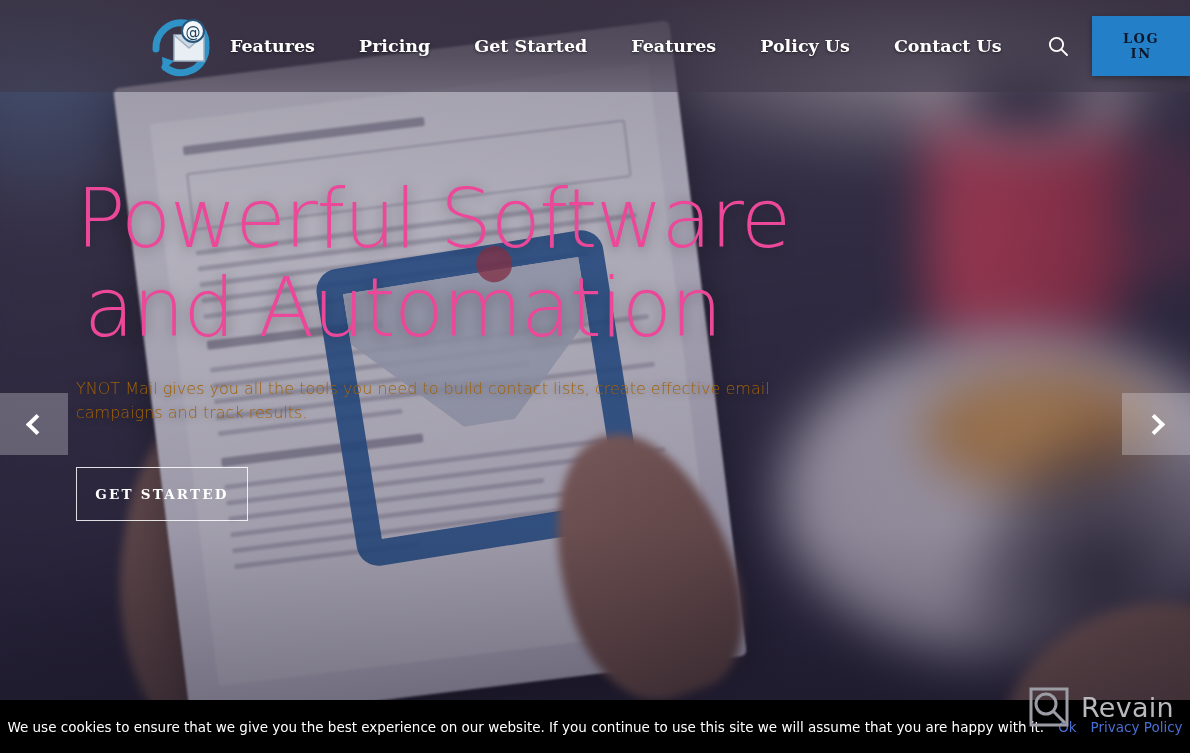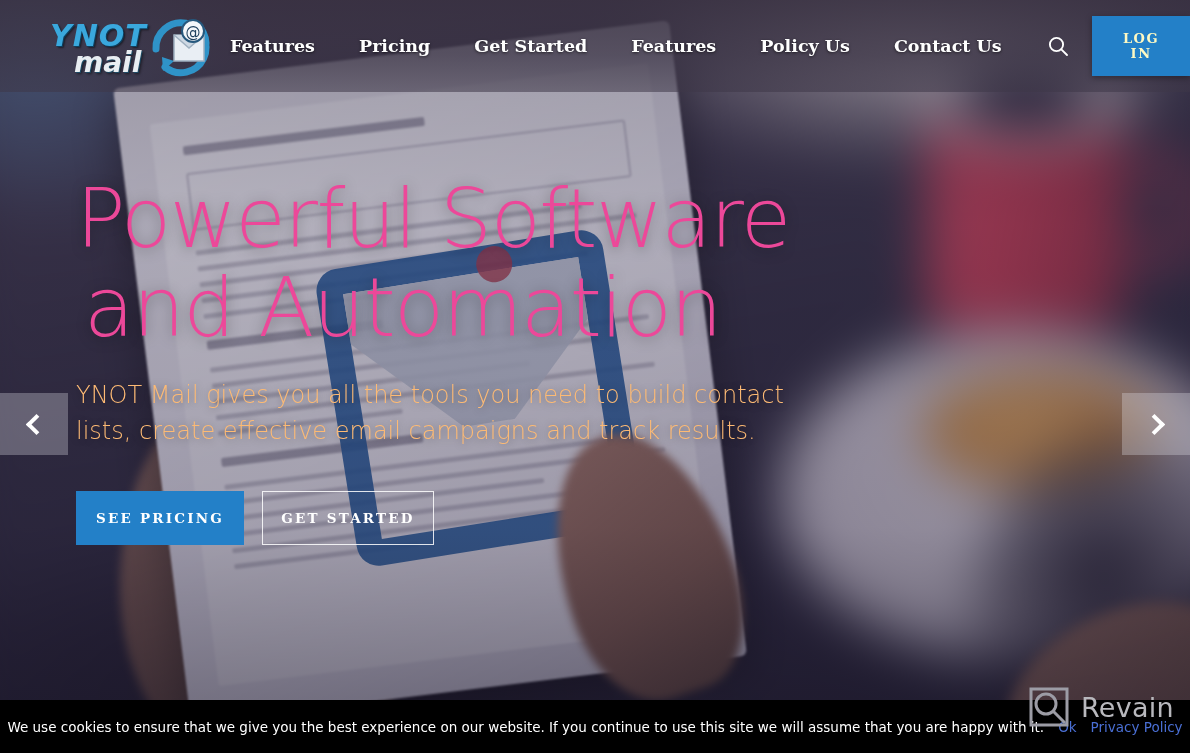--- a/index.html
+++ b/index.html
@@ -123,37 +123,37 @@
 
   .nav { display:flex; align-items:center; margin-left:40px; gap:0; }
   .nav a {
     color:#fff; text-decoration:none; font-size:17.5px; font-weight:bold;
     font-family:"DejaVu Serif", serif; padding:0 22px; white-space:nowrap;
     text-shadow:0 1px 3px rgba(0,0,0,.6);
     text-align:center;
   }
   .search-btn { margin-left:22px; width:34px; height:34px; display:flex; align-items:center; justify-content:center; cursor:pointer; }
   .login-btn {
-    margin-left:22px; background:#2380c8; color:#fef9c3; border:none;
+    margin-left:22px; background:#2380c8; color:#0f172a; border:none;
     padding:15px 26px; font-size:13px; font-weight:bold; letter-spacing:1.6px;
     font-family:"DejaVu Serif", serif; cursor:pointer;
     box-shadow:0 2px 6px rgba(0,0,0,.35);
   }
 
   
   .hero-content { position:absolute; left:76px; top:180px; width:840px; z-index:15; }
   .hero-title {
     font-family:"DejaVu Sans", sans-serif;
     font-size:82px; line-height:.96; font-weight:300; color:#ec4899;
     letter-spacing:-1.5px; text-shadow:0 2px 14px rgba(0,0,0,.35);
   }
   .hero-title .l2 { display:block; margin-top:10px;margin-left:8px; }
   .hero-sub {
     margin-top:30px; font-family:"DejaVu Sans", sans-serif;
-    font-size:24px; line-height:1.5; color:#fdba74; font-weight:300; max-width:760px;
+    font-size:16px; line-height:1.5; color:#a16207; font-weight:300; max-width:760px;
     text-shadow:0 1px 8px rgba(0,0,0,.4);
   }
   .hero-btns { margin-top:42px; display:flex; gap:18px; }
   .btn {
     font-family:"DejaVu Serif", serif; font-size:13.5px; font-weight:bold;
     letter-spacing:2.2px; cursor:pointer; display:flex; align-items:center; justify-content:center;
   }
   .btn-primary { background:#2380c8; color:#fff; border:none; width:168px; height:54px; }
   .btn-ghost { background:transparent; color:#fff; border:1px solid rgba(255,255,255,.85); width:172px; height:54px; }
 
@@ -235,24 +235,20 @@
       <div class="env-dot"></div>
     </div>
 
     <div class="finger"></div>
     <div class="thumb"></div>
     <div class="photo-tint"></div>
   </div>
 
   <div class="header">
     <div class="logo">
-      <div class="logo-text">
-        <div class="logo-ynot">YNOT</div>
-        <div class="logo-mail">mail</div>
-      </div>
       <svg class="logo-mark" viewBox="0 0 70 70">
         <path d="M10 38a25 25 0 1 1 9 18" fill="none" stroke="#2f93c8" stroke-width="7" stroke-linecap="round"></path>
         <path d="M60 32a25 25 0 0 0-9-18" fill="none" stroke="#2f93c8" stroke-width="7" stroke-linecap="round"></path>
         <polygon points="17,60 28,50 16,46" fill="#2f93c8"></polygon>
         <polygon points="53,10 42,20 54,24" fill="#2f93c8"></polygon>
         <path d="M28 24h30v26H28z" fill="#e9eef4" stroke="#9fb0c0" stroke-width="1.5"></path>
         <path d="M28 24l15 13 15-13" fill="#cfd9e4" stroke="#9fb0c0" stroke-width="1.5"></path>
         <circle cx="47" cy="20" r="11" fill="#f4f7fa" stroke="#26587d" stroke-width="2"></circle>
         <text x="47" y="26" font-size="15" font-family="DejaVu Sans, sans-serif" fill="#1d3f5c" text-anchor="middle">@</text>
       </svg>
@@ -277,21 +273,20 @@
     </nav>
   </div>
 
   <div class="hero-content">
     <h1 class="hero-title">
       <span>Powerful Software</span>
       <span class="l2">and Automation</span>
     </h1>
     <p class="hero-sub">YNOT Mail gives you all the tools you need to build contact lists, create effective email campaigns and track results.</p>
     <div class="hero-btns">
-      <button class="btn btn-primary">SEE PRICING</button>
       <button class="btn btn-ghost">GET STARTED</button>
     </div>
   </div>
 
   <div class="arrow arrow-left">
     <span class="chev l"></span>
   </div>
   <div class="arrow arrow-right">
     <span class="chev r"></span>
   </div>

